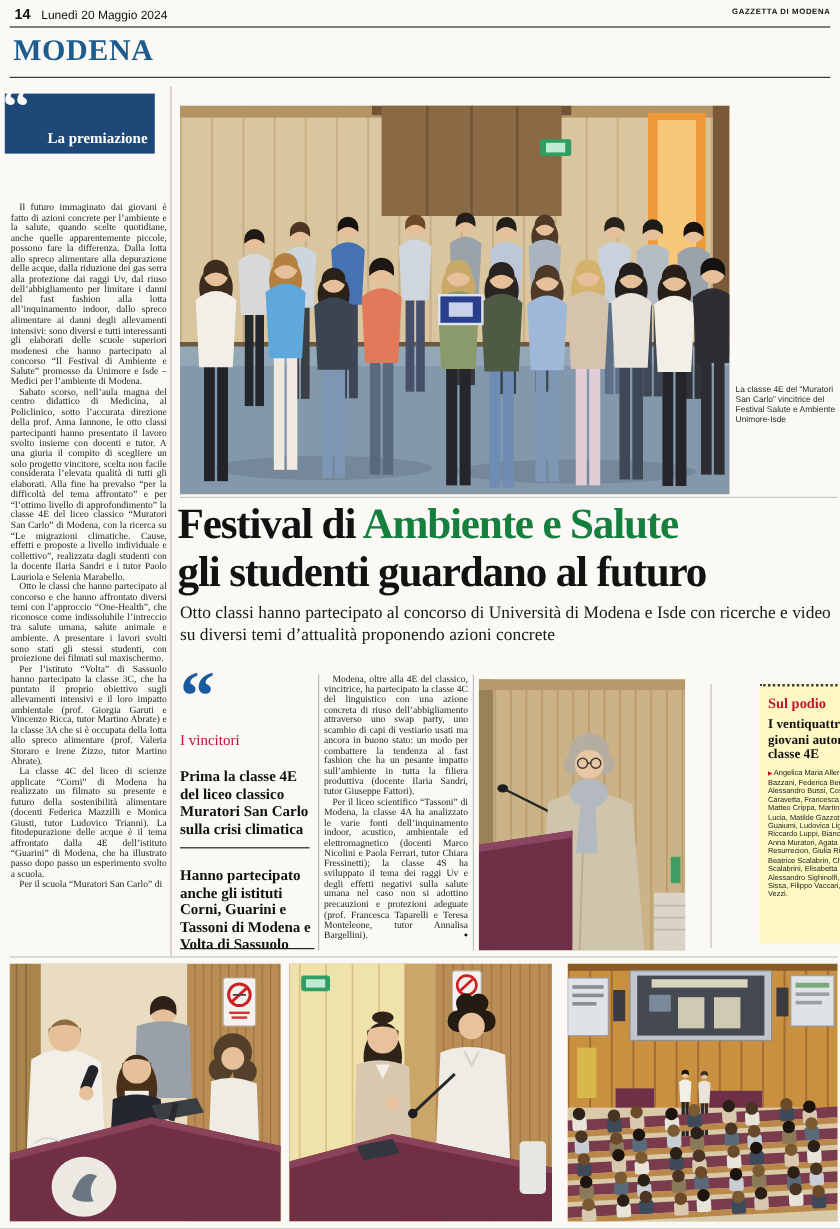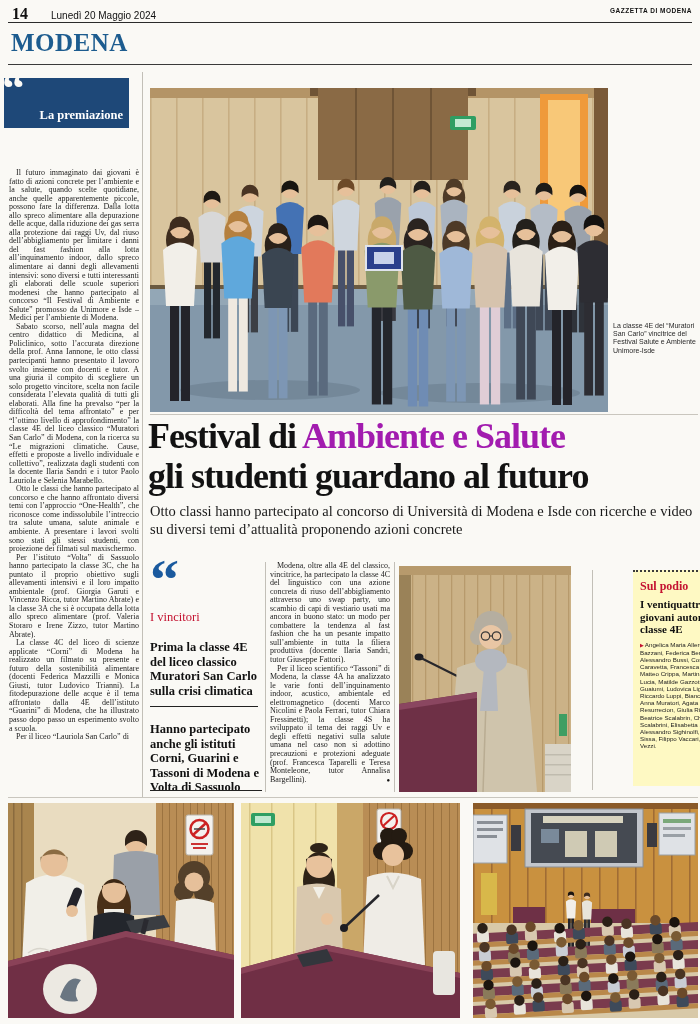--- a/index.html
+++ b/index.html
@@ -1,40 +1,40 @@
 <!DOCTYPE html>
 <html lang="it"><head>
 <meta charset="utf-8">
 <style>
   html,body{margin:0;padding:0;background:#888;}
   .page{position:relative;width:700px;height:1024px;background:#faf9f5;overflow:hidden;
         font-family:"Liberation Serif",serif;color:#1c1c1c;}
   .abs{position:absolute;}
   
   .folio{top:5px;left:12px;font-family:"Liberation Sans",sans-serif;font-size:10px;color:#111;}
-  .folio .num{font-weight:bold;font-size:16px;margin-right:23px;font-family:Liberation Serif, serif;}
+  .folio .num{font-weight:bold;font-size:12px;margin-right:9px;}
   .masthead{top:7px;right:8px;font-family:"Liberation Sans",sans-serif;font-size:6.5px;
             font-weight:bold;letter-spacing:.5px;color:#111;}
   .hrule{height:1px;background:#2b2b2b;left:8px;right:8px;}
   .section-title{top:29px;left:11px;font-size:25px;font-weight:bold;color:#1d5c8f;letter-spacing:.5px;}
   
   .kicker{left:4px;top:78px;width:125px;height:50px;background:#1e4878;}
   .kicker .label{position:absolute;right:6px;bottom:5px;color:#fff;font-weight:bold;font-size:12.5px;}
   .kicker .qmark{position:absolute;left:-2px;top:-12px;font-size:46px;line-height:1;
                  font-weight:bold;color:#faf9f5;}
   
   .bodycol{font-size:8px;line-height:8.55px;text-align:justify;overflow:hidden;}
   .bodycol p{margin:0;text-indent:7px;}
   .col1{left:9px;top:169px;width:130px;height:640px;}
   .col3{left:270px;top:562px;width:120px;height:233px;}
   .endmark{float:right;font-size:6px;line-height:8px;color:#111;}
   
   .headline{left:148px;top:416px;width:552px;font-weight:bold;font-size:36px;line-height:40px;
             letter-spacing:-1px;color:#121212;}
-  .hl-red{color:#a21caf;}
+  .hl-red{color:#15803d;}
   .standfirst{left:150px;top:502px;width:549px;font-size:14.5px;line-height:18px;color:#191919;}
   
   .caption{left:613px;top:322px;width:85px;font-family:"Liberation Sans",sans-serif;
            font-size:7px;line-height:8.2px;color:#2a2a2a;}
   
   .vbox{left:150px;top:562px;width:113px;}
   .vq{display:block;height:40px;font-size:58px;line-height:36px;font-weight:bold;
       color:#1a5a9e;letter-spacing:-5px;}
   .v-title{color:#c41331;font-weight:normal;font-size:12.5px;margin-top:8px;}
   .v-text{font-weight:bold;font-size:12.5px;line-height:14.5px;margin-top:15px;color:#111;}
@@ -71,21 +71,21 @@
     <span class="qmark">“</span>
     <span class="label">La premiazione</span>
   </div>
 
   <div class="abs bodycol col1">
     <p>Il futuro immaginato dai giovani è fatto di azioni concrete per l’ambiente e la salute, quando scelte quotidiane, anche quelle apparentemente piccole, possono fare la differenza. Dalla lotta allo spreco alimentare alla depurazione delle acque, dalla riduzione dei gas serra alla protezione dai raggi Uv, dal riuso dell’abbigliamento per limitare i danni del fast fashion alla lotta all’inquinamento indoor, dallo spreco alimentare ai danni degli allevamenti intensivi: sono diversi e tutti interessanti gli elaborati delle scuole superiori modenesi che hanno partecipato al concorso “Il Festival di Ambiente e Salute” promosso da Unimore e Isde – Medici per l’ambiente di Modena.</p>
     <p>Sabato scorso, nell’aula magna del centro didattico di Medicina, al Policlinico, sotto l’accurata direzione della prof. Anna Iannone, le otto classi partecipanti hanno presentato il lavoro svolto insieme con docenti e tutor. A una giuria il compito di scegliere un solo progetto vincitore, scelta non facile considerata l’elevata qualità di tutti gli elaborati. Alla fine ha prevalso “per la difficoltà del tema affrontato” e per “l’ottimo livello di approfondimento” la classe 4E del liceo classico “Muratori San Carlo” di Modena, con la ricerca su “Le migrazioni climatiche. Cause, effetti e proposte a livello individuale e collettivo”, realizzata dagli studenti con la docente Ilaria Sandri e i tutor Paolo Lauriola e Selenia Marabello.</p>
     <p>Otto le classi che hanno partecipato al concorso e che hanno affrontato diversi temi con l’approccio “One-Health”, che riconosce come indissolubile l’intreccio tra salute umana, salute animale e ambiente. A presentare i lavori svolti sono stati gli stessi studenti, con proiezione dei filmati sul maxischermo.</p>
     <p>Per l’istituto “Volta” di Sassuolo hanno partecipato la classe 3C, che ha puntato il proprio obiettivo sugli allevamenti intensivi e il loro impatto ambientale (prof. Giorgia Garuti e Vincenzo Ricca, tutor Martino Abrate) e la classe 3A che si è occupata della lotta allo spreco alimentare (prof. Valeria Storaro e Irene Zizzo, tutor Martino Abrate).</p>
     <p>La classe 4C del liceo di scienze applicate “Corni” di Modena ha realizzato un filmato su presente e futuro della sostenibilità alimentare (docenti Federica Mazzilli e Monica Giusti, tutor Ludovico Trianni). La fitodepurazione delle acque è il tema affrontato dalla 4E dell’istituto “Guarini” di Modena, che ha illustrato passo dopo passo un esperimento svolto a scuola.</p>
-    <p>Per il liceo “Lauriola San Carlo” di</p>
+    <p>Per il scuola “Muratori San Carlo” di</p>
   </div>
 
   <div class="abs vdiv" style="left:142px;top:72px;height:725px"></div>
 
   <div class="abs photo" style="left:150px;top:88px;width:458px;height:324px">
     <svg width="458" height="324" viewBox="0 0 458 324" aria-hidden="true">
       <defs>
         <pattern id="wood0" width="26" height="12" patternUnits="userSpaceOnUse">
           <rect width="26" height="12" fill="#d9c59e"></rect>
             <rect width="1.6" height="12" fill="#c8ae83"></rect>

